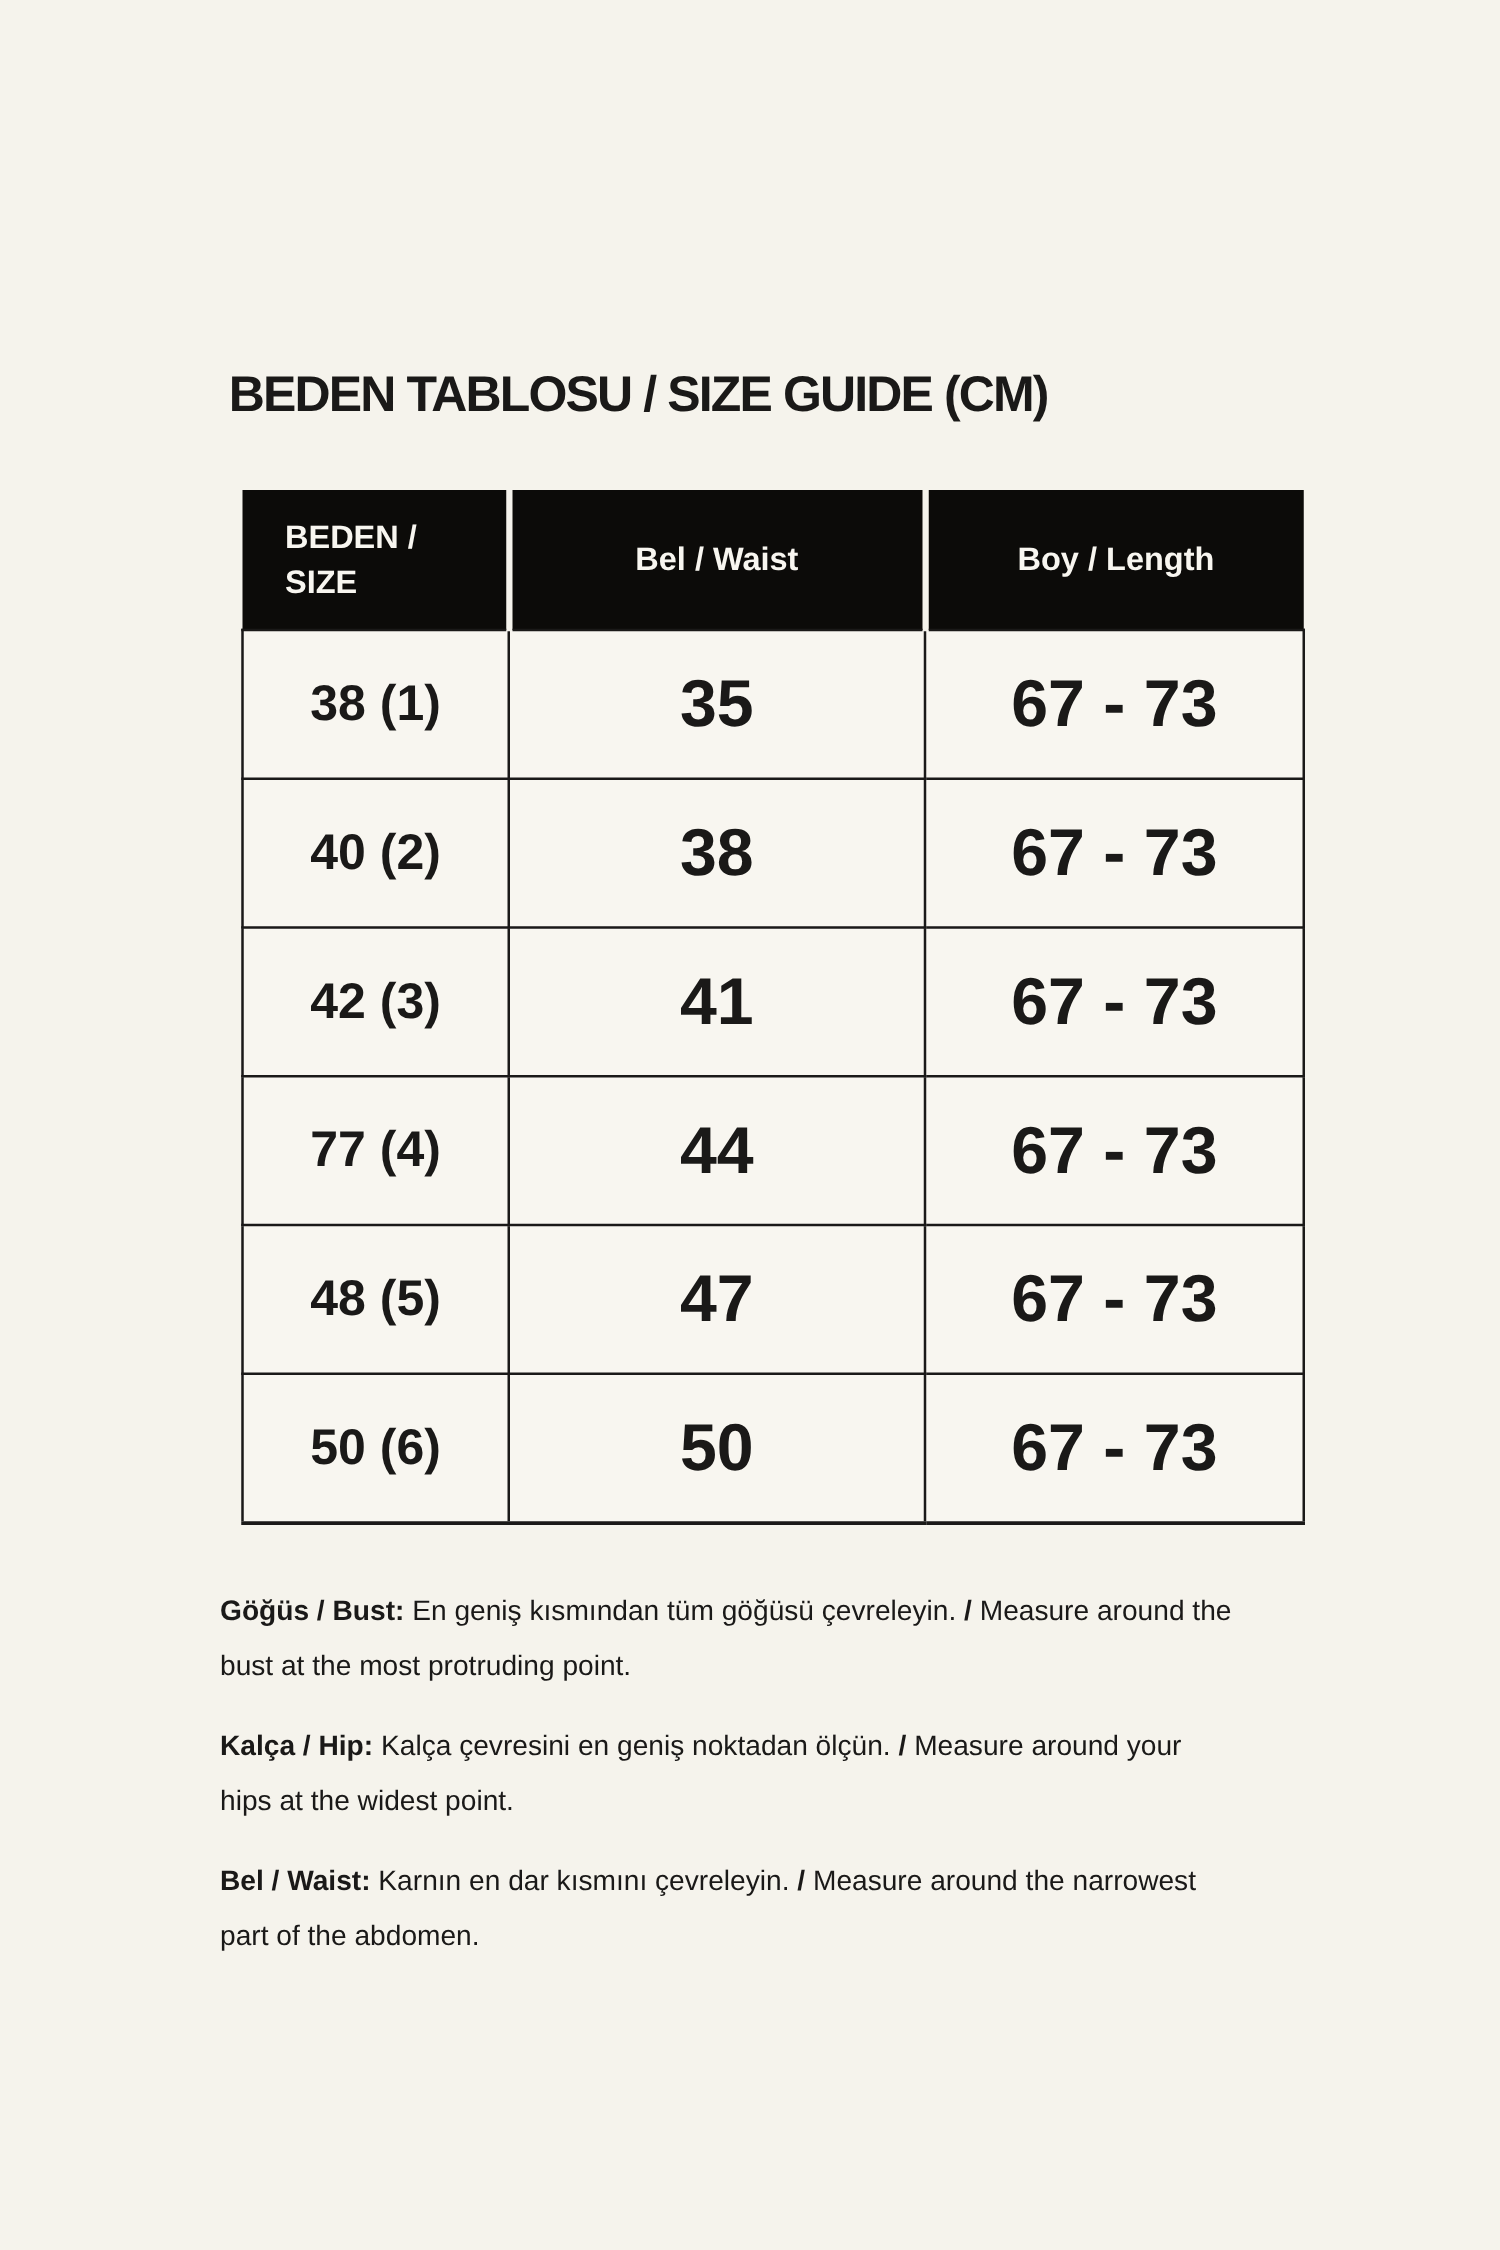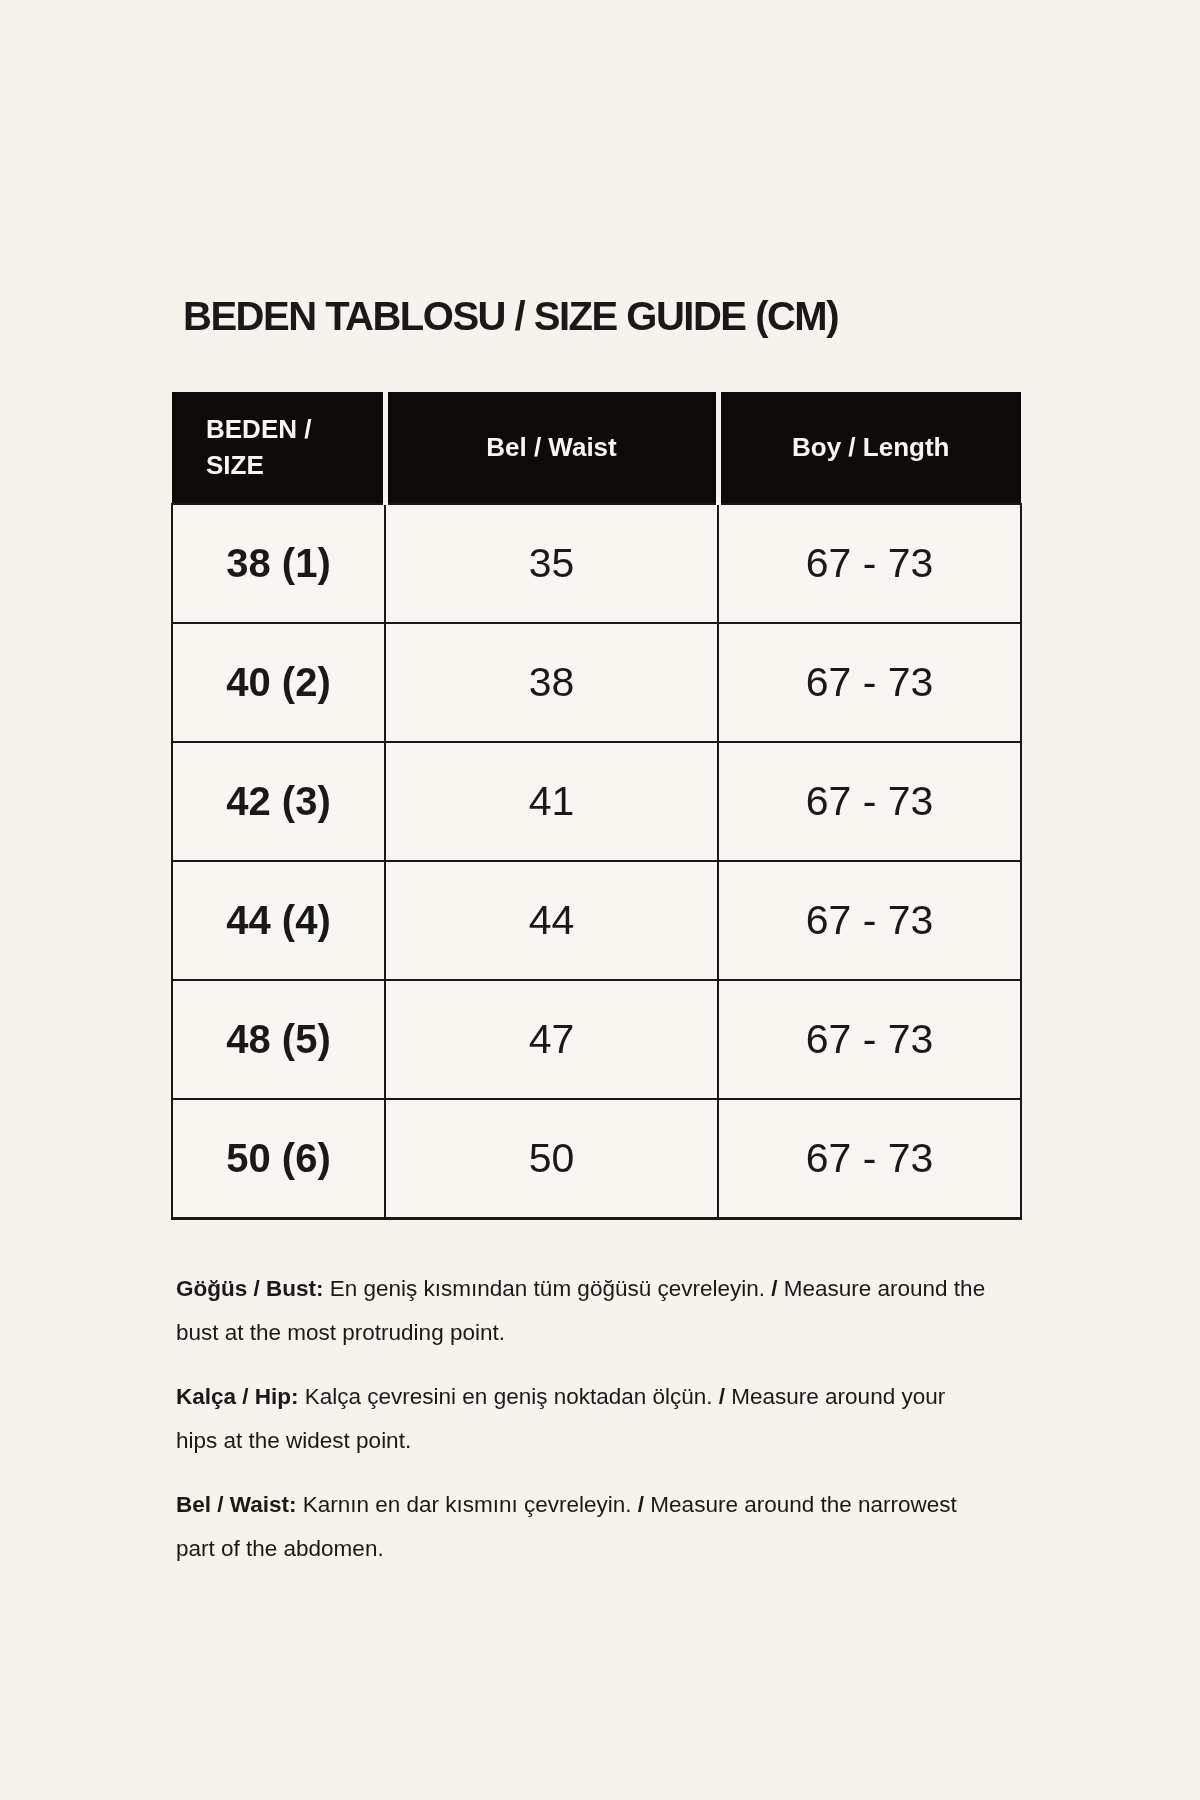--- a/index.html
+++ b/index.html
@@ -22,21 +22,21 @@
     top: 296px;
     font-size: 40px;
     font-weight: 700;
     letter-spacing: -1.5px;
     line-height: 1;
     color: var(--ink, #1a1918);
     white-space: nowrap;
   }
   table.size-table {
     position: absolute;
-    left: 171px;
+    left: 193px;
     top: 392px;
     width: 849px;
     border-collapse: collapse;
     table-layout: fixed;
   }
   col.c1 { width: 213px; }
   col.c2 { width: 333px; }
   col.c3 { width: 303px; }
   thead th {
     height: 112px;
@@ -54,22 +54,22 @@
     text-align: left;
     padding-left: 34px;
     padding-right: 40px;
   }
   tbody td {
     height: 119px;
     background: var(--cell-bg, #f8f6f0);
     border: 2px solid var(--line, #1a1918);
     text-align: center;
     vertical-align: middle;
-    font-size: 41px;
-    font-weight: 400;
+    font-size: 53px;
+    font-weight: 700;
     color: var(--ink, #1a1918);
   }
   tbody td.col-size {
     font-size: 40px;
     font-weight: 700;
   }
   tbody tr:last-child td { border-bottom-width: 3px; }
   .notes {
     position: absolute;
     left: 176px;
@@ -112,21 +112,21 @@
           <td class="col-size">40 (2)</td>
           <td class="col-waist">38</td>
           <td class="col-length">67 - 73</td>
         </tr>
         <tr>
           <td class="col-size">42 (3)</td>
           <td class="col-waist">41</td>
           <td class="col-length">67 - 73</td>
         </tr>
         <tr>
-          <td class="col-size">44 (4)</td>
+          <td class="col-size">77 (4)</td>
           <td class="col-waist">44</td>
           <td class="col-length">67 - 73</td>
         </tr>
         <tr>
           <td class="col-size">48 (5)</td>
           <td class="col-waist">47</td>
           <td class="col-length">67 - 73</td>
         </tr>
         <tr>
           <td class="col-size">50 (6)</td>

